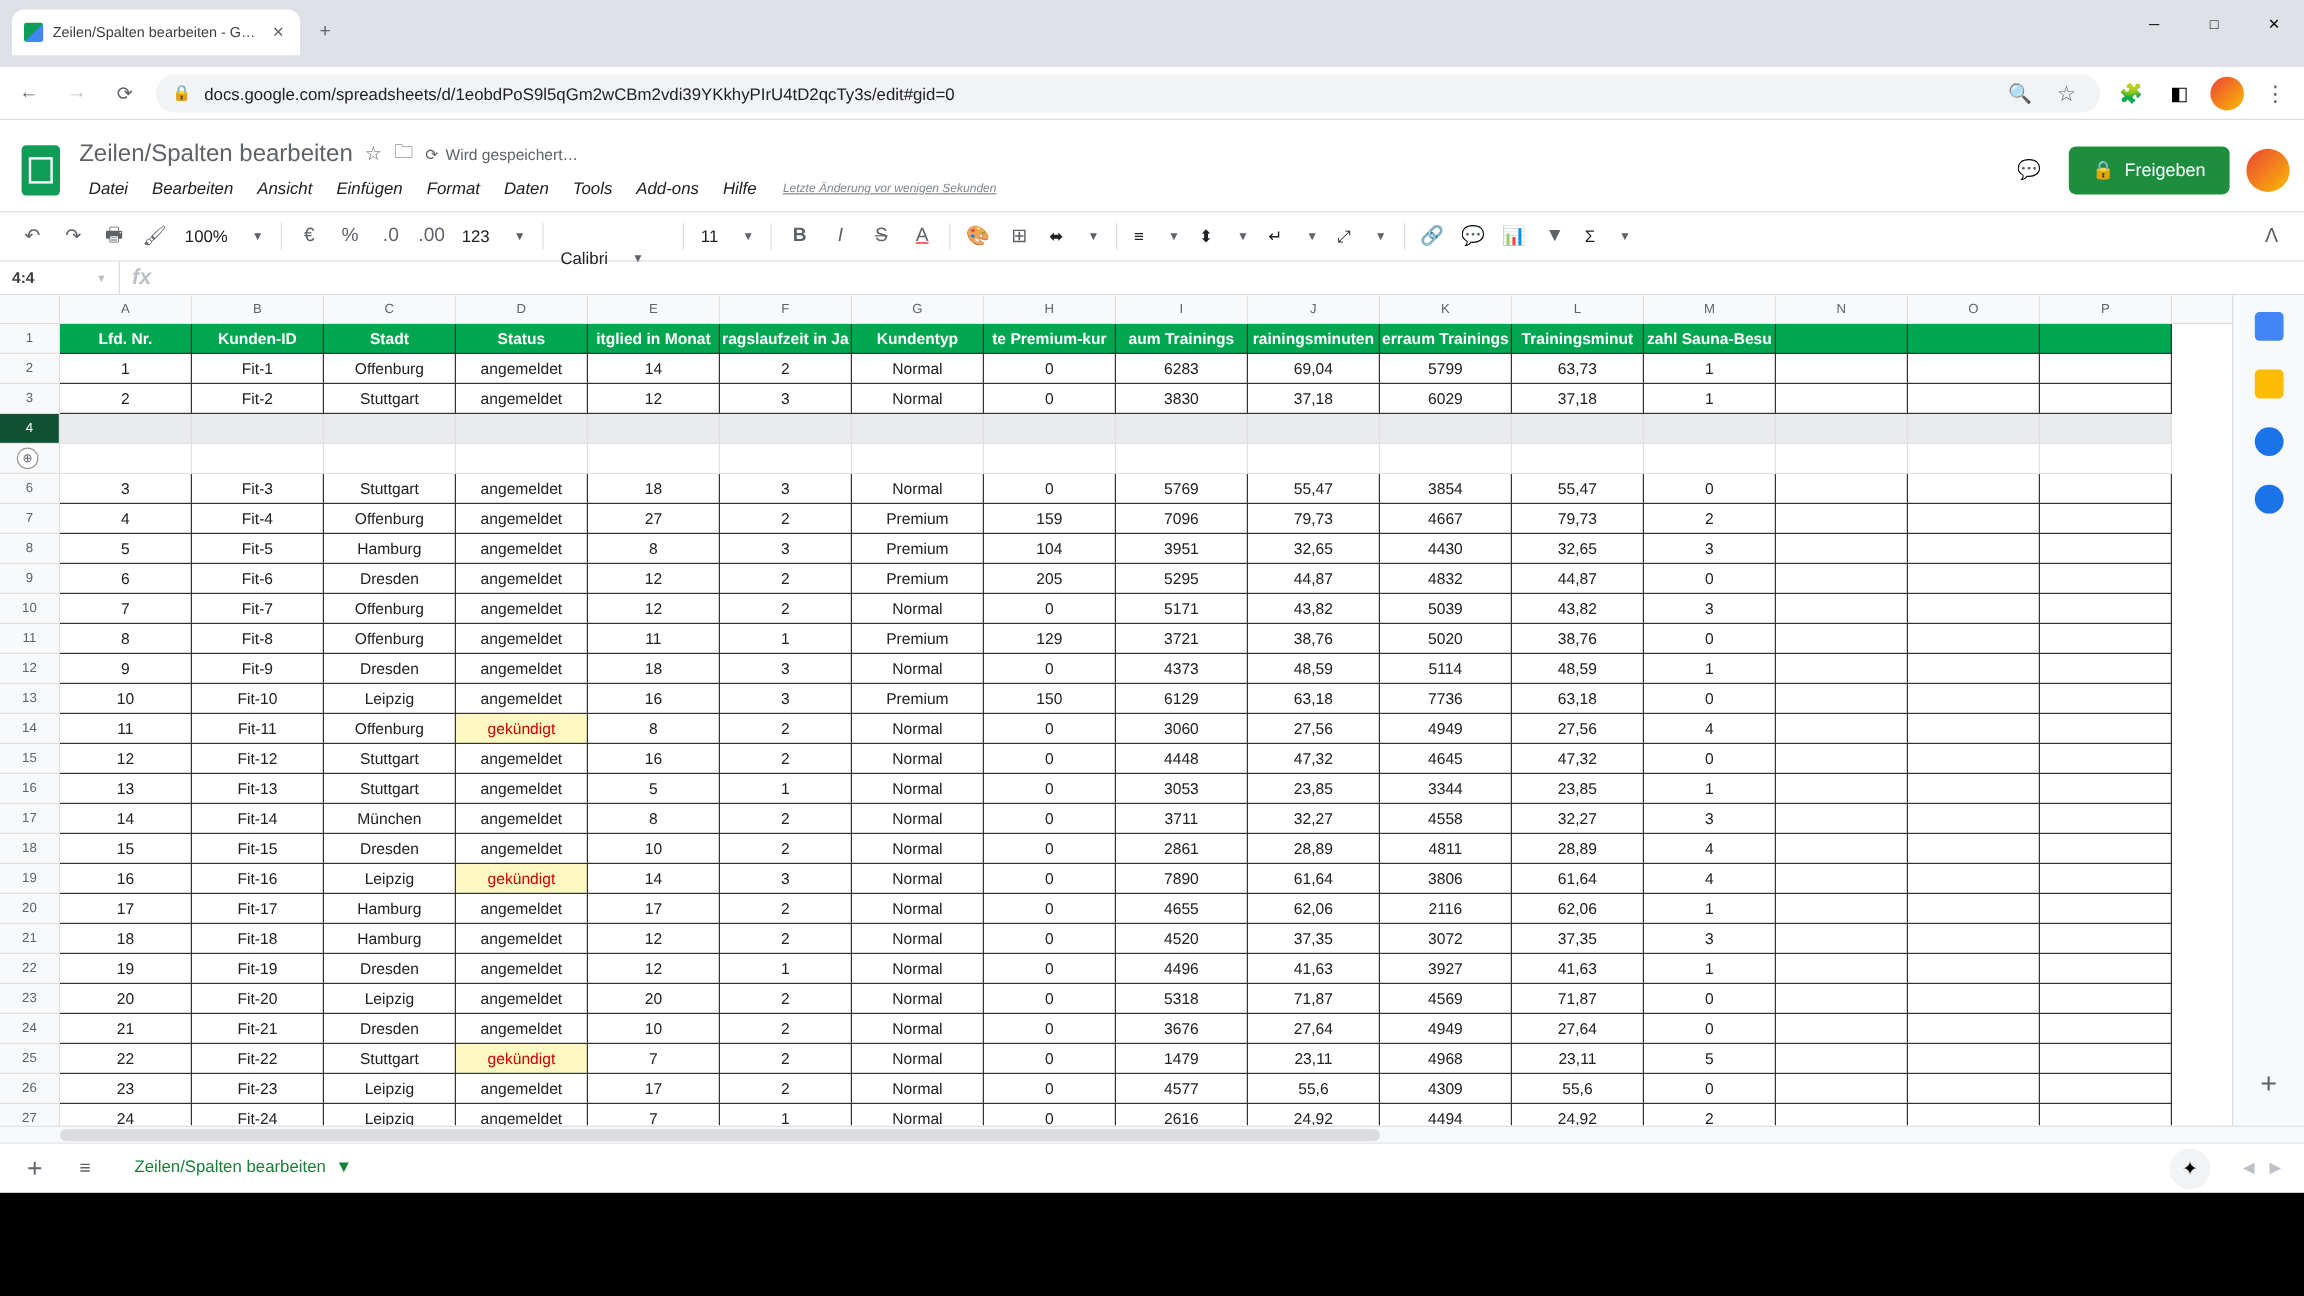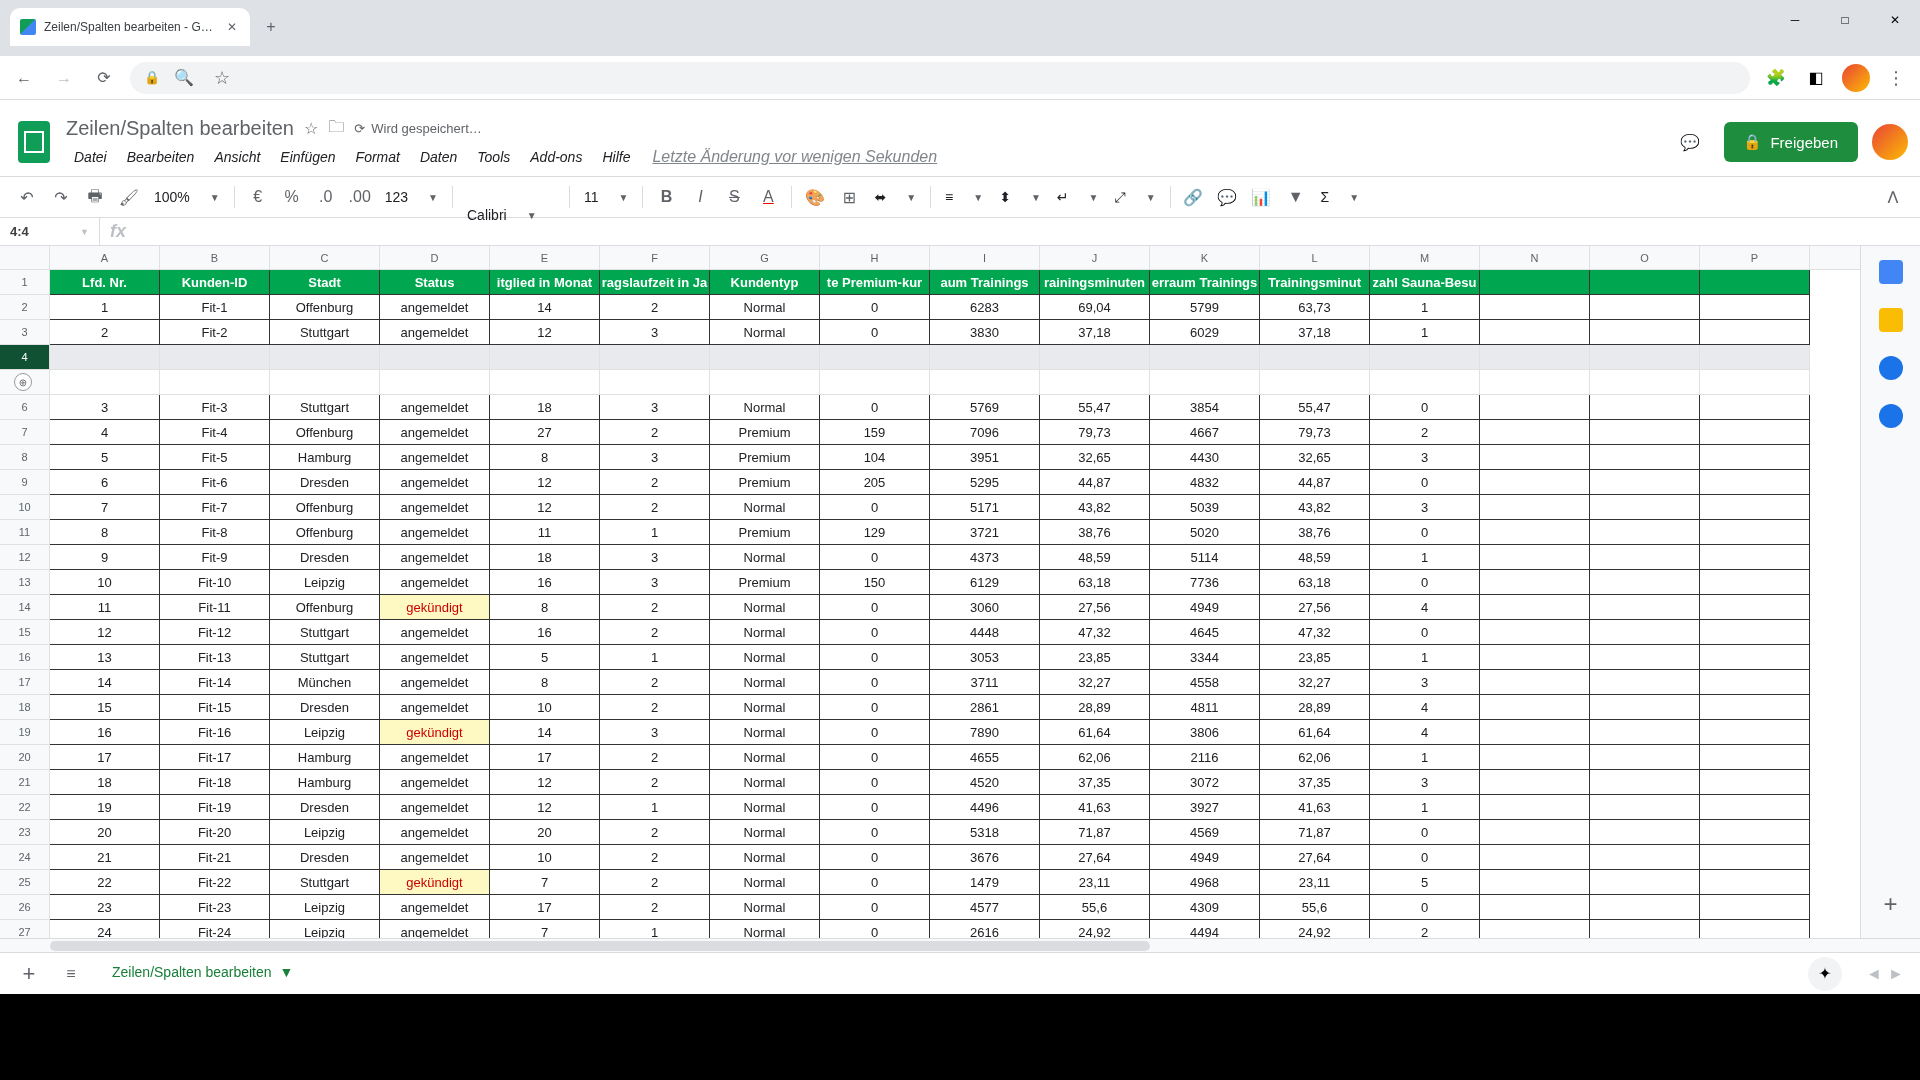--- a/index.html
+++ b/index.html
@@ -34,21 +34,21 @@
 .sheets-logo { width: 44px; height: 58px; display: flex; align-items: center; justify-content: center; }
 .sheets-logo-inner { width: 32px; height: 42px; background: #0f9d58; border-radius: 4px; position: relative; }
 .sheets-logo-inner::after { content: ''; position: absolute; top: 10px; left: 6px; right: 6px; bottom: 10px; border: 2px solid #fff; }
 .header-mid { flex: 1; }
 .doc-title-row { display: flex; align-items: center; gap: 10px; height: 30px; }
 .doc-title { font-size: 20px; color: #5f6368; }
 .title-icon { color: #5f6368; font-size: 16px; cursor: pointer; }
 .save-status { color: #5f6368; font-size: 13px; display: flex; align-items: center; gap: 6px; }
 .menu-row { display: flex; gap: 4px; align-items: center; height: 28px; font-style: italic; }
 .menu-item { padding: 4px 8px; font-size: 14px; color: #202124; cursor: pointer; border-radius: 3px; }
-.last-edit { color: #80868b; font-size: 16px; margin-left: 10px; text-decoration: underline; cursor: pointer; }
+.last-edit { color: #80868b; font-size: 10px; margin-left: 10px; text-decoration: underline; cursor: pointer; }
 .header-right { display: flex; align-items: center; gap: 14px; }
 .comment-btn { width: 38px; height: 38px; display: flex; align-items: center; justify-content: center; color: #5f6368; cursor: pointer; }
 .share-btn { background: #1e8e3e; color: #fff; height: 40px; padding: 0 20px; border-radius: 6px; display: flex; align-items: center; gap: 8px; font-size: 15px; font-weight: 500; cursor: pointer; }
 .avatar-big { width: 36px; height: 36px; border-radius: 50%; background: linear-gradient(135deg, #ea4335, #fbbc04); }
 
 
 .toolbar { height: 42px; border-top: 1px solid #dadce0; border-bottom: 1px solid #dadce0; display: flex; align-items: center; padding: 0 12px; gap: 4px; }
 .tb-btn { width: 30px; height: 30px; display: flex; align-items: center; justify-content: center; color: #5f6368; cursor: pointer; border-radius: 3px; font-size: 16px; }
 .tb-sep { width: 1px; height: 22px; background: #dadce0; margin: 0 4px; }
 .tb-select { display: flex; align-items: center; gap: 20px; padding: 0 6px; cursor: pointer; font-size: 14px; color: #202124; }
@@ -128,20 +128,21 @@
     <div class="win-btn close">✕</div>
   </div>
 </div>
 
 <div class="url-bar">
   <div class="nav-btn">←</div>
   <div class="nav-btn disabled">→</div>
   <div class="nav-btn">⟳</div>
   <div class="url-input-wrap">
     <span class="lock-icon">🔒</span>
+    <span class="url-text">docs.google.com/spreadsheets/d/1eobdPoS9l5qGm2wCBm2vdi39YKkhyPIrU4tD2qcTy3s/edit#gid=0</span>
     <span class="ext-icon">🔍</span>
     <span class="ext-icon star">☆</span>
   </div>
   <span class="ext-icon puzzle">🧩</span>
   <span class="ext-icon colored">◧</span>
   <div class="avatar-small"></div>
   <span class="ext-icon more-dots">⋮</span>
 </div>
 
 <div class="sheets-header">

